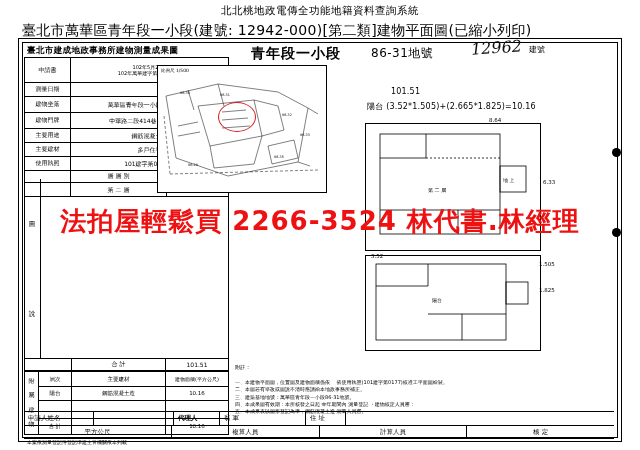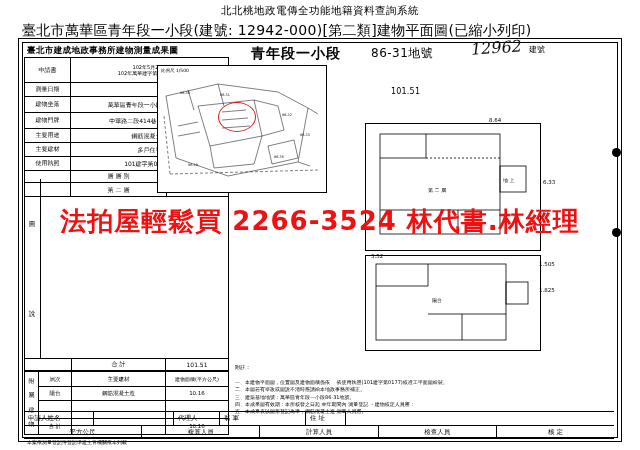--- a/index.html
+++ b/index.html
@@ -410,20 +410,21 @@
           <text x="124" y="50">86-32</text>
           <text x="30" y="100">86-28</text>
           <text x="116" y="92">86-35</text>
           <text x="142" y="70">86-33</text>
         </g>
       </svg>
       <div class="red-circle" style="left:60px; top:36px; width:36px; height:28px;"></div>
     </div>
 
     <div class="formula" style="left:372px; top:48px;">101.51</div>
+    <div class="formula" style="left:348px; top:62px;">陽台 (3.52*1.505)+(2.665*1.825)=10.16</div>
 
     <div class="draw-box" style="left:346px; top:84px; width:176px; height:128px;">
       <svg width="176" height="128" viewBox="0 0 176 128">
         <g stroke="#000" fill="none" stroke-width="0.8">
           <rect x="14" y="10" width="120" height="100"></rect>
           <path d="M14 34 L60 34 L60 10"></path>
           <path d="M60 34 L134 34" stroke-dasharray="2,2"></path>
           <path d="M14 86 L134 86"></path>
           <path d="M92 86 L92 110"></path>
           <rect x="134" y="42" width="26" height="26"></rect>
@@ -460,31 +461,30 @@
       <div>一、本建物平面圖，位置圖及建物面積係依 　依使用執照(101建字第0177)核准工平面圖繪製。
 二、本圖若有塗改或圖說不清時應請繪本地政事務所補正。
 三、建築基地地號：萬華區青年段一小段86-31地號。
 四、本成果圖有效期：本所核發之日起 壹年期間內 測量登記 ・建物核定人員審：
 五、本成果表以圖形登記為準，鋼筋混凝土造 測量人員審。</div>
     </div>
 
     <div class="sig-row" style="top:372px; height:14px;">
       <div class="sig-cell" style="flex:0 0 70px;">申請人姓名</div>
       <div class="sig-cell" style="flex:0 0 80px;"></div>
-      <div class="sig-cell" style="flex:0 0 46px;">代理人</div>
+      <div class="sig-cell" style="flex:0 0 46px;font-weight:bold;">代理人</div>
       <div class="sig-cell" style="flex:0 0 86px;">翁 軍</div>
       <div class="sig-cell" style="flex:0 0 40px;">住 址</div>
       <div class="sig-cell" style="flex:1 1 auto;border-right:none;"></div>
     </div>
 
     <div class="sig-row" style="top:386px; height:14px;border-bottom:0.7px solid #000;">
       <div class="sig-cell" style="flex:1 1 0;justify-content:center;">平方公尺</div>
       <div class="sig-cell" style="flex:1 1 0;justify-content:center;">複算人員</div>
       <div class="sig-cell" style="flex:1 1 0;justify-content:center;">計算人員</div>
-      <div class="sig-cell" style="flex:1 1 0;justify-content:center;">檢查人員</div>
       <div class="sig-cell" style="flex:1 1 0;justify-content:center;border-right:none;">核 定</div>
     </div>
 
     <div class="footnote" style="top:400px;">本案依測量登記簿登記準建主管機關依本列載</div>
   </div>
 
   <div class="hole" style="left:612px; top:148px;"></div>
   <div class="hole" style="left:612px; top:228px;"></div>
 
   <div class="watermark">法拍屋輕鬆買 2266-3524 林代書.林經理</div>

